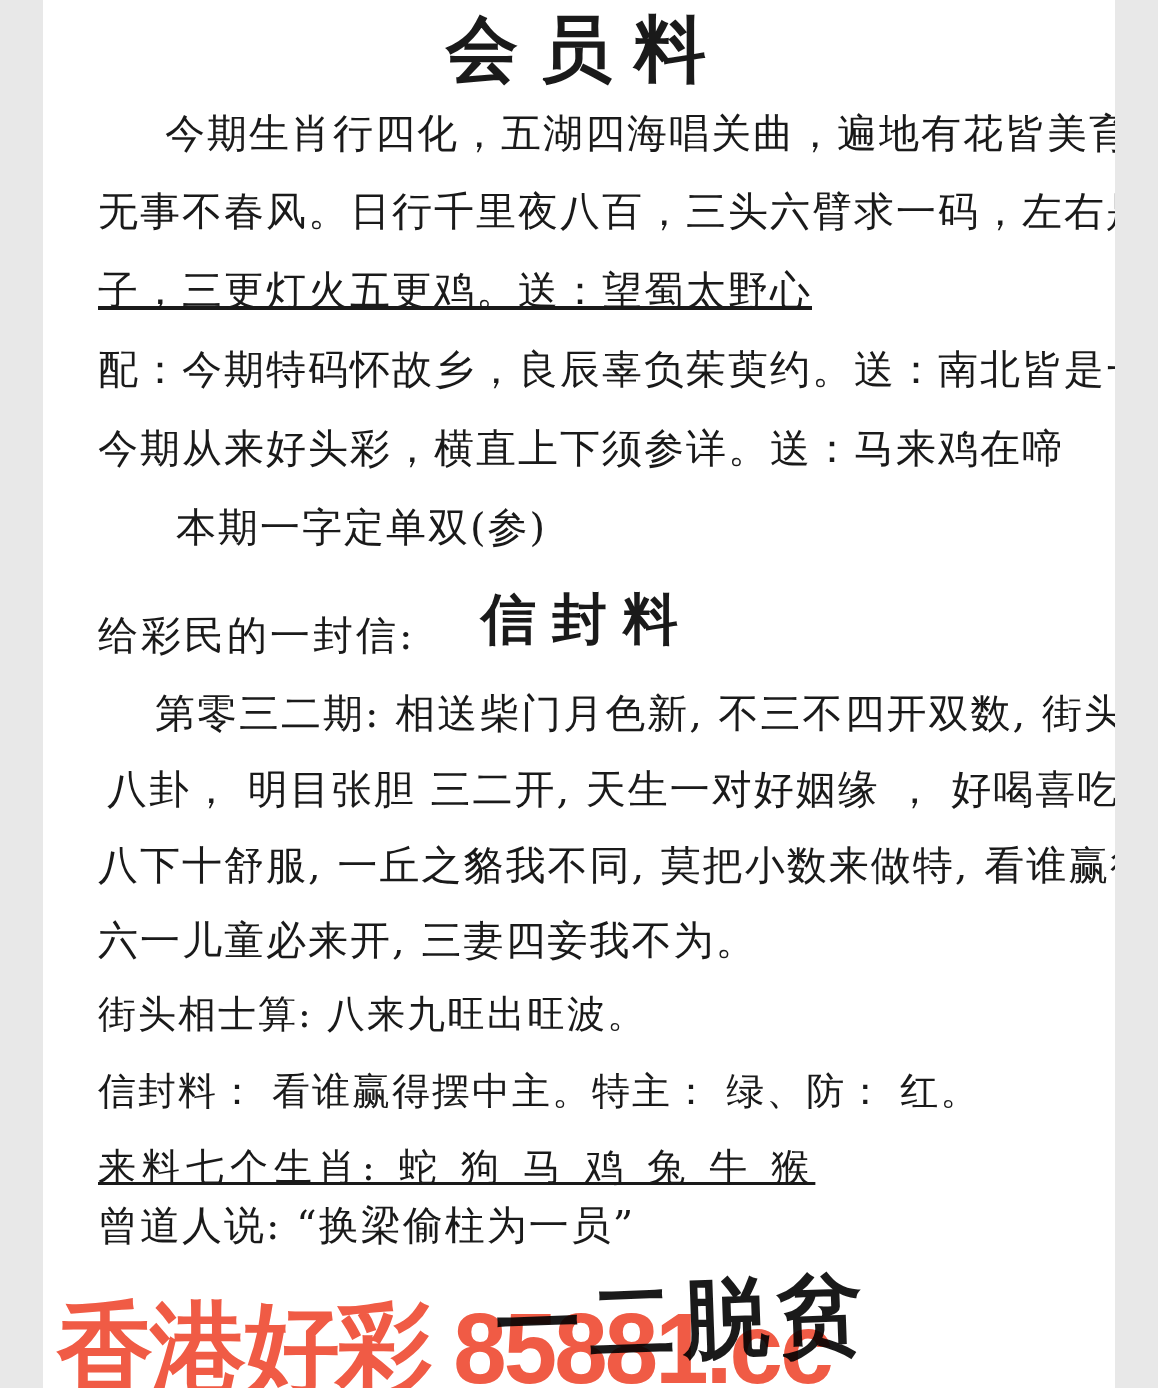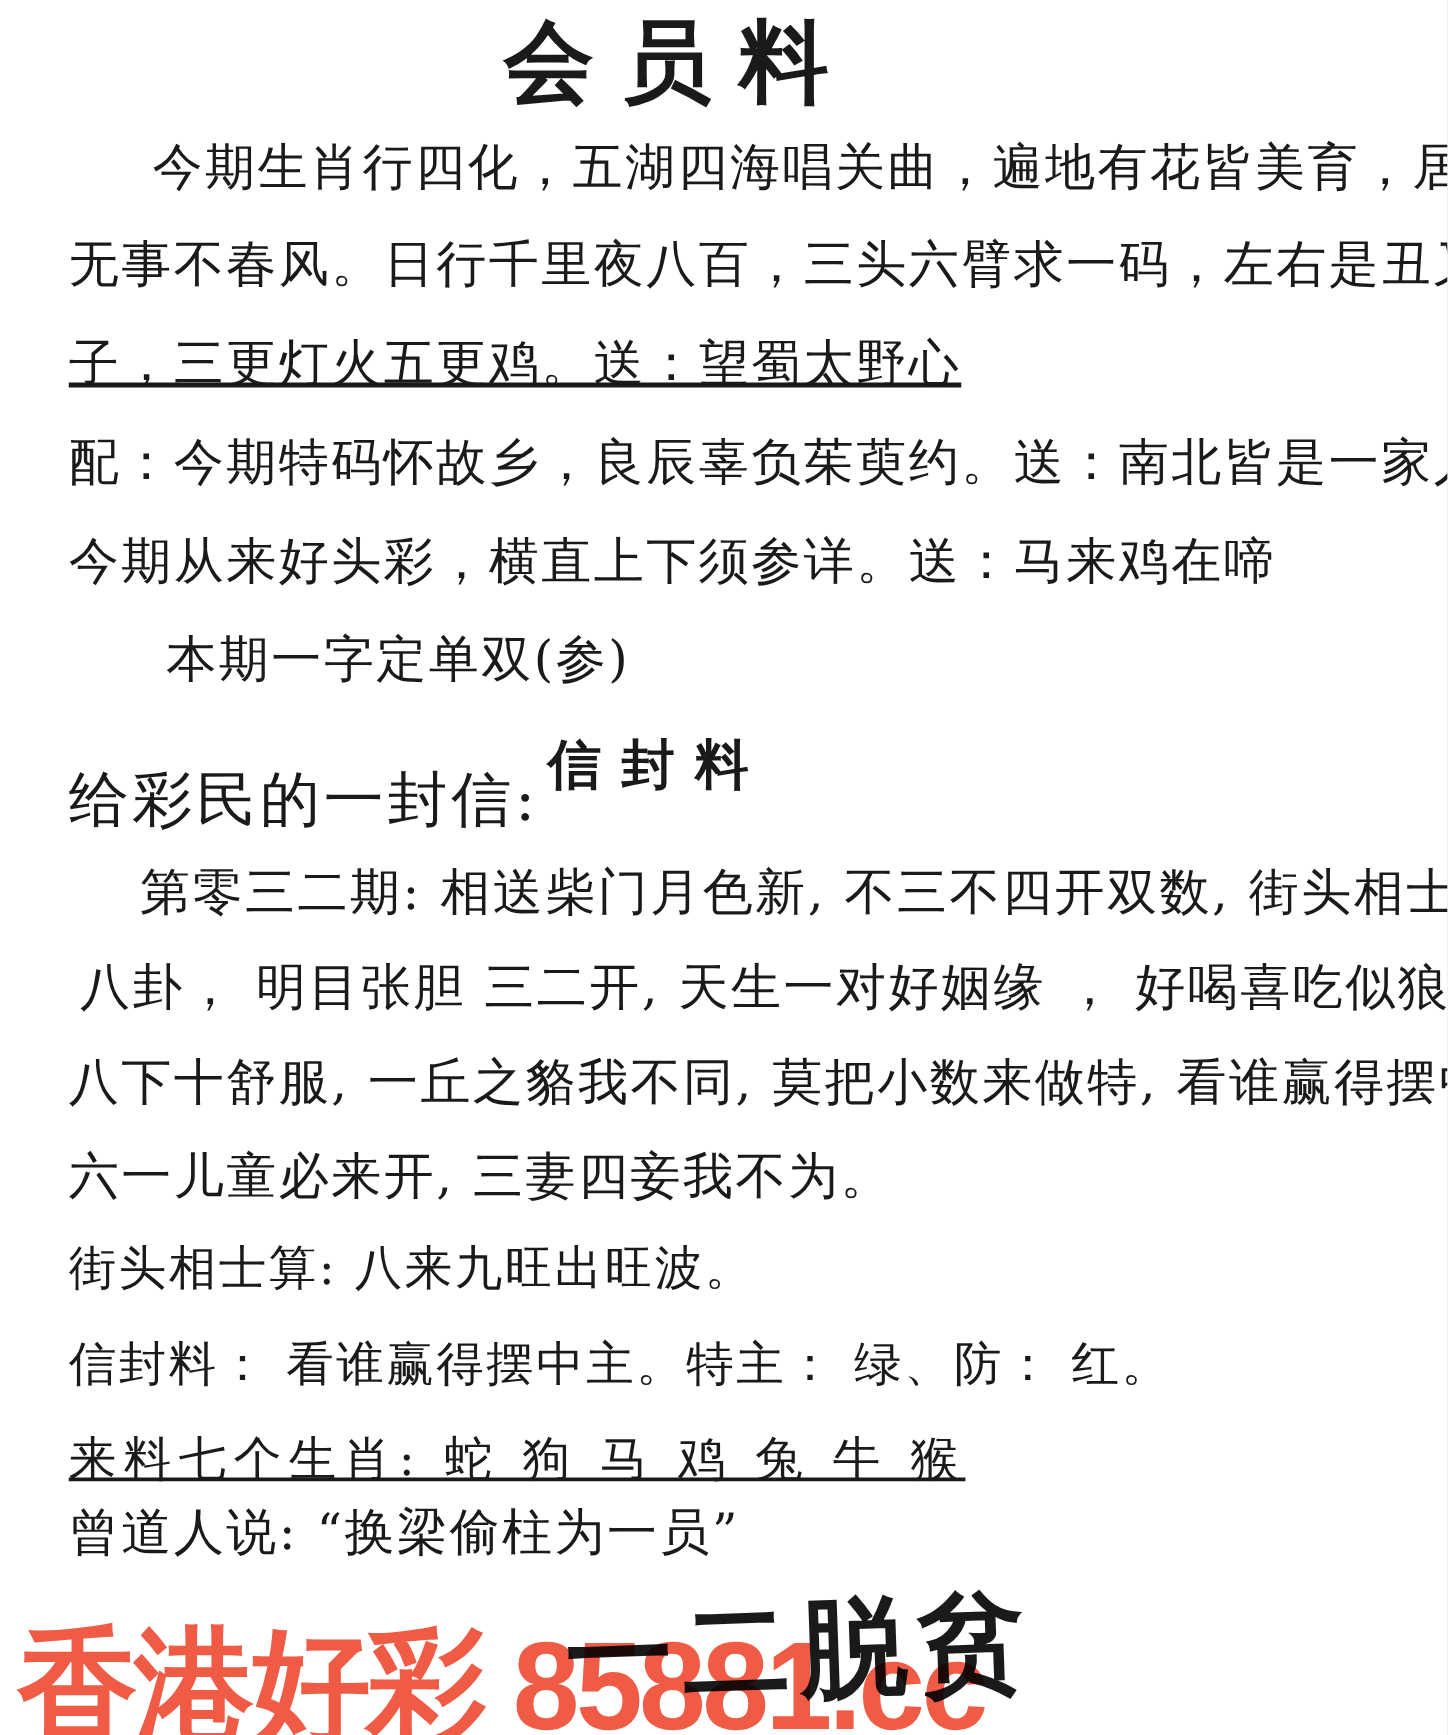--- a/index.html
+++ b/index.html
@@ -1,18 +1,18 @@
 <!DOCTYPE html>
 <html><head>
 <meta charset="utf-8">
 <style>
   html,body{margin:0;padding:0;background:#e8e8e8;}
   .page{
     position:relative;
-    width:1158px;height:1388px;
+    width:1072px;height:1388px;
     margin:0 auto;
     background:#ffffff;
     overflow:hidden;
     font-family:"DejaVu Serif", serif;
     color:#1a1a1a;
   }
   .doc-title{
     position:absolute;
     top:2px;left:0;width:1158px;
     text-align:center;
@@ -34,28 +34,28 @@
   .m0{top:106px;left:122px;}
   .m1{top:184px;}
   .m2{top:263px;text-decoration:underline;}
   .m3{top:342px;}
   .m4{top:421px;}
   .m5{top:500px;left:133px;}
   
   .env-intro{
     position:absolute;
     top:608px;left:55px;
-    font-size:48px;
+    font-size:40px;
     letter-spacing:3px;
     white-space:nowrap;
   }
   .env-title{
     position:absolute;
     top:583px;left:438px;
-    font-size:43px;
+    font-size:55px;
     font-weight:bold;
     letter-spacing:16px;
     white-space:nowrap;
   }
   
   .e0{top:686px;left:112px;}
   .e1{top:762px;left:64px;}
   .e2{top:838px;}
   .e3{top:913px;text-align:center;}
   .e4{top:989px;font-size:38px;}

